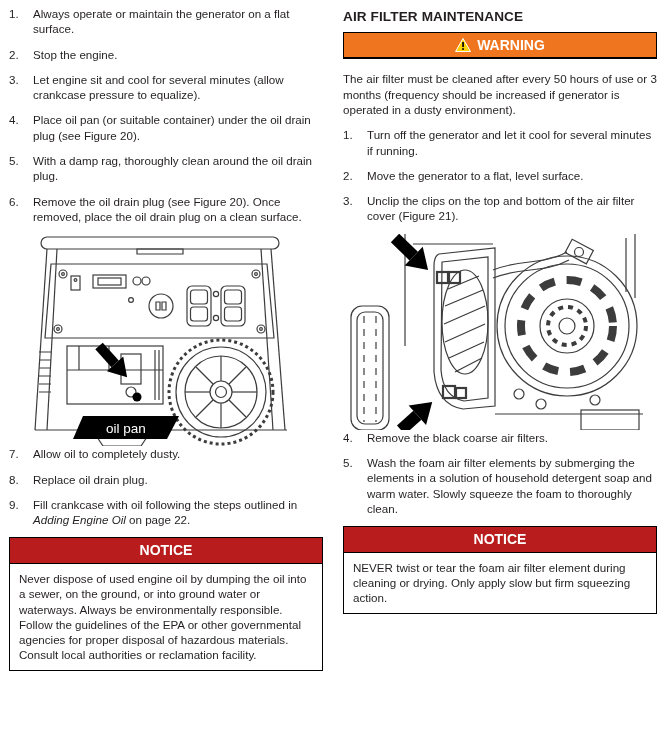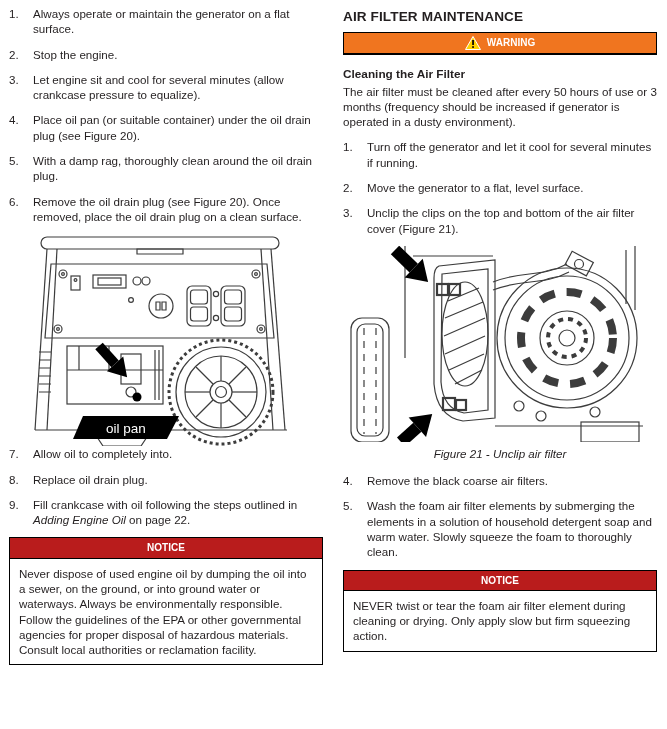--- a/index.html
+++ b/index.html
@@ -11,21 +11,21 @@
   .col{width:314px;flex:none;}
   h1{font-size:13.6px;font-weight:bold;margin:2px 0 12px;letter-spacing:.1px;}
   h2{font-size:11.8px;font-weight:bold;margin:12px 0 1px;}
   p{margin:0 0 10px;}
   .step{display:flex;margin:0 0 10px;}
   .step .num{width:24px;flex:none;}
   .step .txt{flex:1;}
   .fig{margin:2px 0 0;text-align:center;}
   .figcap{font-style:italic;text-align:center;margin:4px 0 12px;}
   .alert{border:1.6px solid #000;margin:2px 0 12px;}
-  .alert .head{color:#fff;font-weight:bold;text-align:center;font-size:10px;
+  .alert .head{color:#fff;font-weight:bold;text-align:center;font-size:14px;
     padding:3px 0;border-bottom:1.6px solid #000;display:flex;align-items:center;justify-content:center;gap:6px;}
   .warn .head{background:#F0751F;}
   .notice .head{background:#b91c1c;}
   .alert .bodytxt{padding:7px 9px;}
   .warnbody{display:flex;align-items:center;padding:5px 7px 7px 5px;}
   .warnbody .icn{flex:none;width:86px;display:flex;justify-content:center;}
   .warnbody .bt{flex:1;}
   .ital{font-style:italic;}
   svg{display:block;}
 </style>
@@ -129,21 +129,21 @@
         </g>
         <g>
           <polygon points="74,182 170,182 158,205 64,205" fill="#000"></polygon>
           <text x="117" y="199" fill="#fff" font-size="13.5" text-anchor="middle">oil pan</text>
         </g>
       </svg>
     </div>
 
     <div class="step">
       <span class="num">7.</span>
-      <span class="txt">Allow oil to completely into.</span>
+      <span class="txt">Allow oil to completely dusty.</span>
     </div>
     <div class="step">
       <span class="num">8.</span>
       <span class="txt">Replace oil drain plug.</span>
     </div>
     <div class="step">
       <span class="num">9.</span>
       <span class="txt"><span>Fill crankcase with oil following the steps outlined in </span><span class="ital">Adding Engine Oil</span><span> on page 22.</span></span>
     </div>
 
@@ -160,21 +160,20 @@
       <div class="head">
         <svg width="16" height="14" viewBox="0 0 16 14">
           <polygon points="8,0.5 15.5,13.5 0.5,13.5" fill="#FFD200" stroke="#fff" stroke-width="1"></polygon>
           <rect x="7.2" y="4" width="1.7" height="5" fill="#000"></rect>
           <rect x="7.2" y="10.2" width="1.7" height="1.7" fill="#000"></rect>
         </svg>
         <span>WARNING</span>
       </div>
     </div>
 
-    <h2>Cleaning the Air Filter</h2>
     <p>The air filter must be cleaned after every 50 hours of use or 3 months (frequency should be increased if generator is operated in a dusty environment).</p>
 
     <div class="step">
       <span class="num">1.</span>
       <span class="txt">Turn off the generator and let it cool for several minutes if running.</span>
     </div>
     <div class="step">
       <span class="num">2.</span>
       <span class="txt">Move the generator to a flat, level surface.</span>
     </div>
@@ -224,21 +223,20 @@
             <rect x="0" y="-6" width="26" height="12"></rect>
             <polygon points="26,-13 46,0 26,13"></polygon>
           </g>
           <g transform="translate(58,196) rotate(-42)">
             <rect x="0" y="-6" width="22" height="12"></rect>
             <polygon points="22,-13 42,0 22,13"></polygon>
           </g>
         </g>
       </svg>
     </div>
-    <div class="figcap">Figure 21 - Unclip air filter</div>
 
     <div class="step">
       <span class="num">4.</span>
       <span class="txt">Remove the black coarse air filters.</span>
     </div>
     <div class="step">
       <span class="num">5.</span>
       <span class="txt">Wash the foam air filter elements by submerging the elements in a solution of household detergent soap and warm water. Slowly squeeze the foam to thoroughly clean.</span>
     </div>
 

